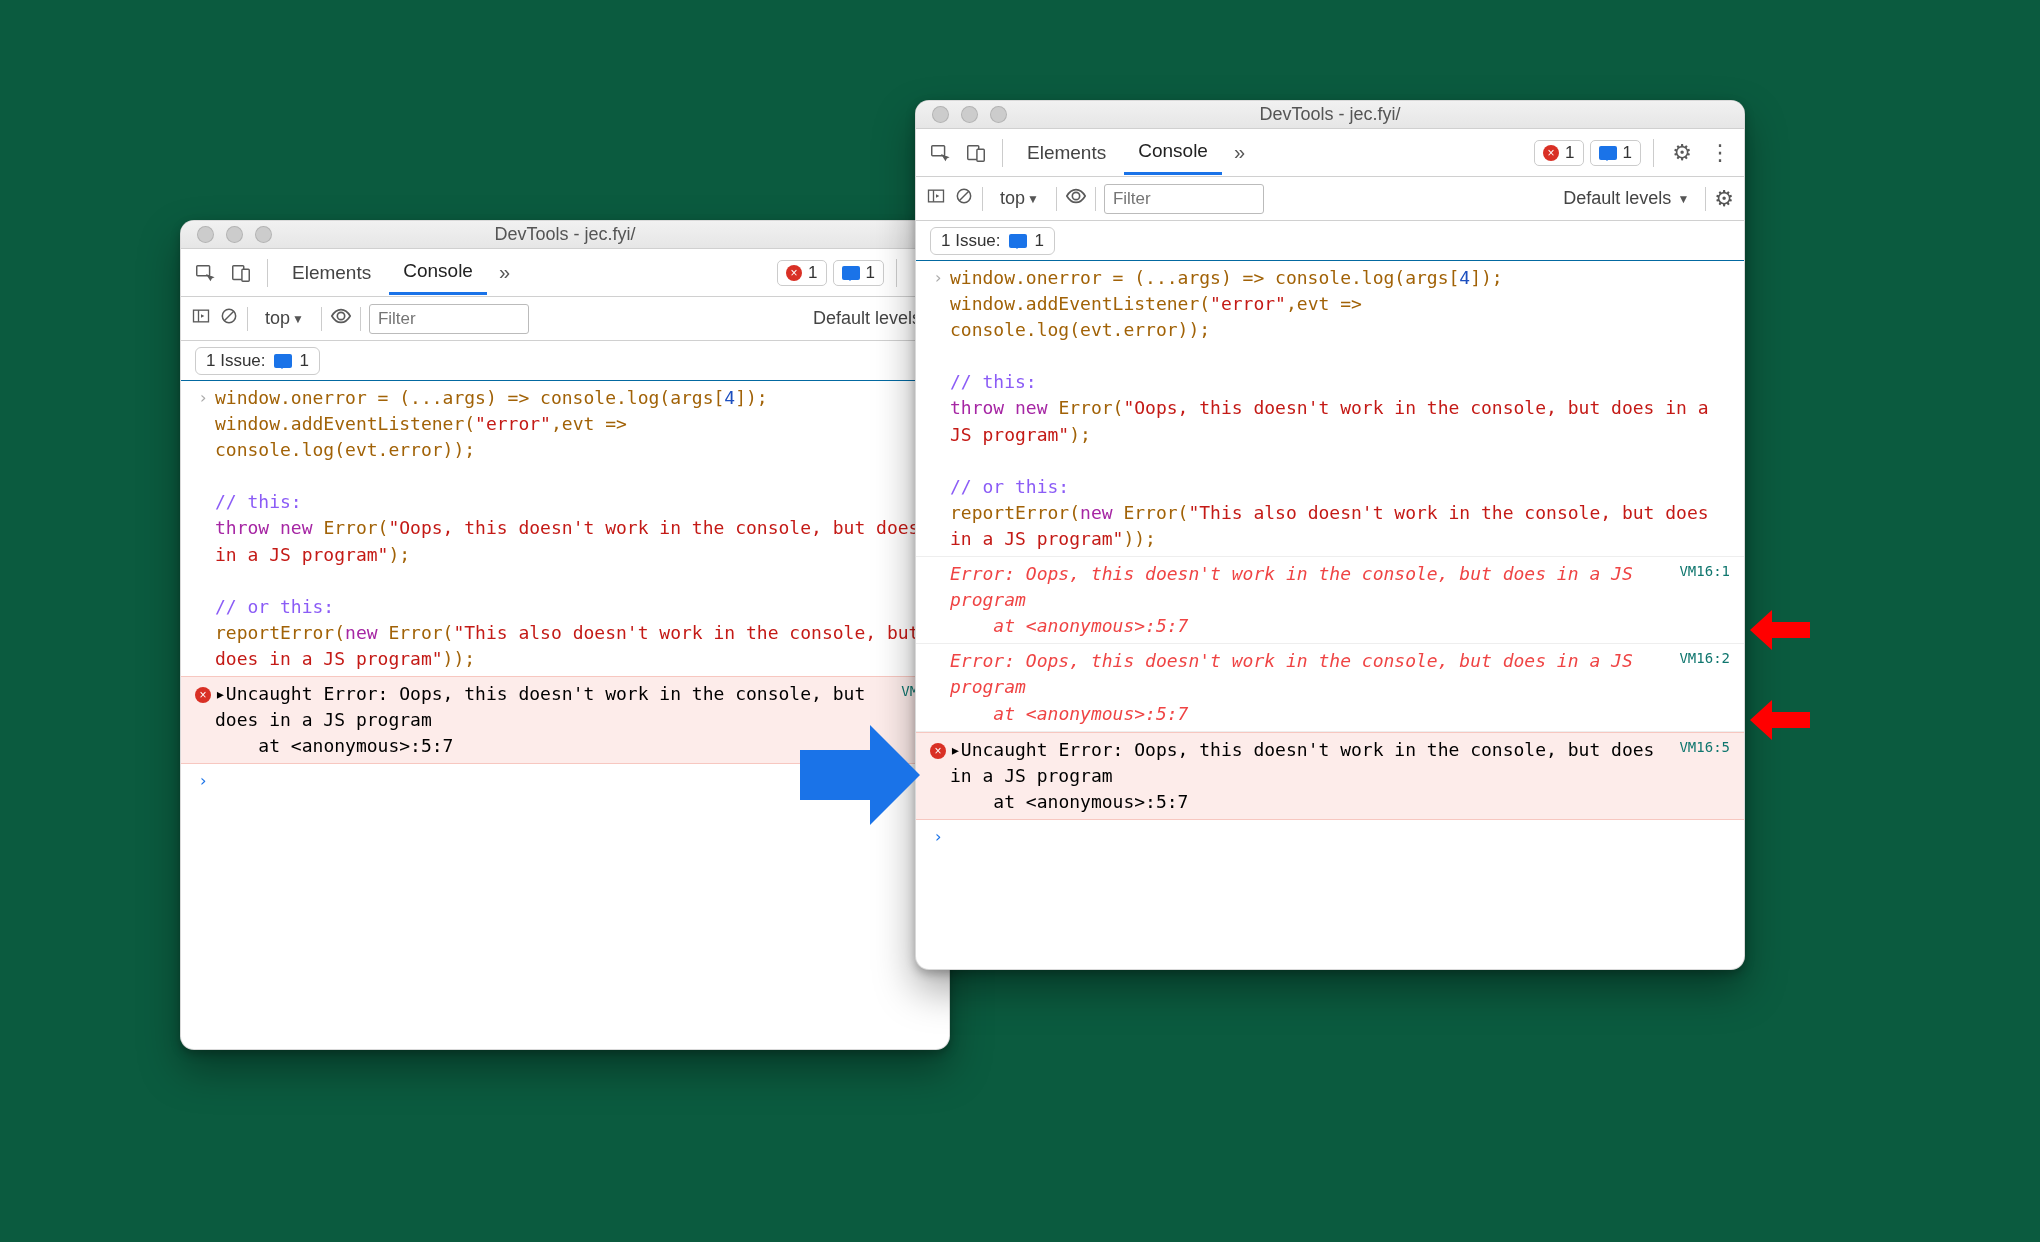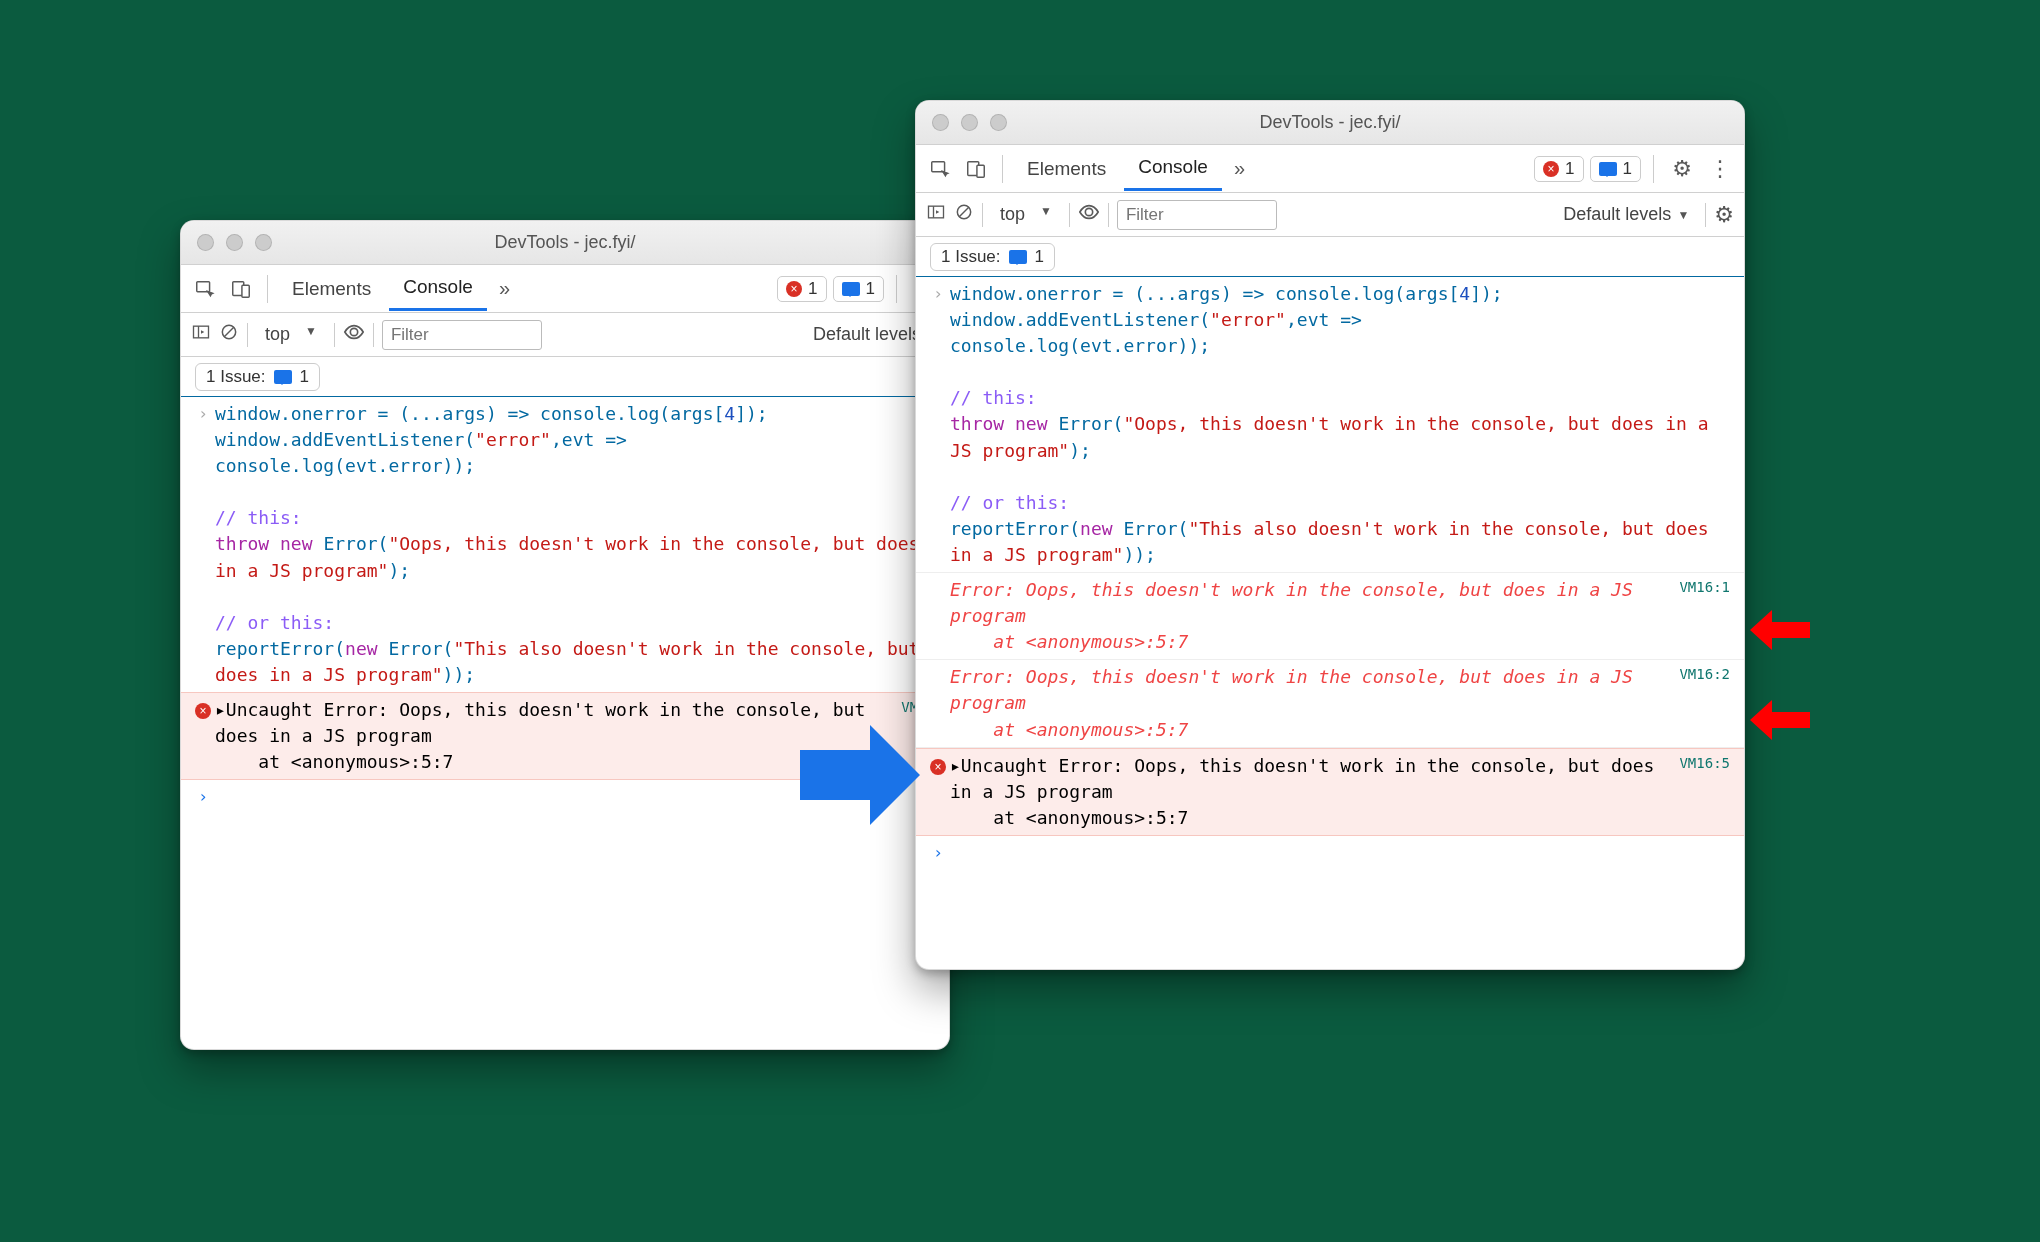--- a/index.html
+++ b/index.html
@@ -16,21 +16,21 @@
   .window {
     position: absolute;
     background: #fff;
     border-radius: 14px;
     box-shadow: 0 20px 40px rgba(0,0,0,0.35), 0 4px 10px rgba(0,0,0,0.25);
     overflow: hidden;
     border: 1px solid rgba(0,0,0,0.15);
   }
 
   .titlebar {
-    height: 44px;
+    height: 28px;
     background: linear-gradient(#f1f1f1,#e6e6e6);
     border-bottom: 1px solid #d0d0d0;
     display: flex;
     align-items: center;
     position: relative;
   }
   .traffic-lights { display: flex; gap: 12px; margin-left: 16px; }
   .tl { width: 17px; height: 17px; border-radius: 50%; background:#ccc; border:1px solid rgba(0,0,0,0.12); }
   .window-title {
     position: absolute; left: 0; right: 0; text-align: center;
@@ -65,21 +65,21 @@
 
   .toolbar {
     height: 44px;
     border-bottom: 1px solid #d0d0d0;
     display:flex; align-items:center; gap:8px;
     padding: 0 10px;
     font-size: 18px;
     color:#444;
   }
   .toolbar .pill {
-    display:flex; gap:15px;
+    display:flex; align-items:center; gap:2px;
     border:1px solid transparent; padding:3px 8px; border-radius:4px;
   }
   .toolbar input.filter {
     border:1px solid #bbb; border-radius:3px;
     padding:4px 8px; font-size:17px; width:160px; color:#333;
   }
   .toolbar .levels { margin-left:auto; color:#444; display:flex; align-items:center; gap:6px; }
   .tri { font-size:12px; color:#555; }
 
   .issuesbar {
@@ -97,21 +97,21 @@
   .row { display:flex; align-items:flex-start; padding: 4px 14px 4px 10px; }
   .row.border-b { border-bottom:1px solid #eee; }
   .gutter { width:24px; flex:none; color:#aaa; font-size:16px; text-align:center; padding-top:1px; }
   .src-link { margin-left:auto; color:#0f766e; font-family:Menlo,Consolas,monospace; font-size:14px; flex:none; padding-left:12px; }
   .code { flex:1; white-space:pre-wrap; word-break:break-word; }
 
   .c-comment { color:#8b5cf6; }
   .c-kw { color:#a626a4; }
   .c-str { color:#c41a16; }
   .c-num { color:#1c4fbf; }
-  .c-plain { color:#0369a1; }
+  .c-plain { color:#a16207; }
 
   .error-block {
     background:#fdecea;
     border-top:1px solid #f7c7c0;
     border-bottom:1px solid #f7c7c0;
     color:#c5221f;
   }
   .error-block .gutter { color:#c5221f; }
   .error-block .mono { color:#000000; }
 

